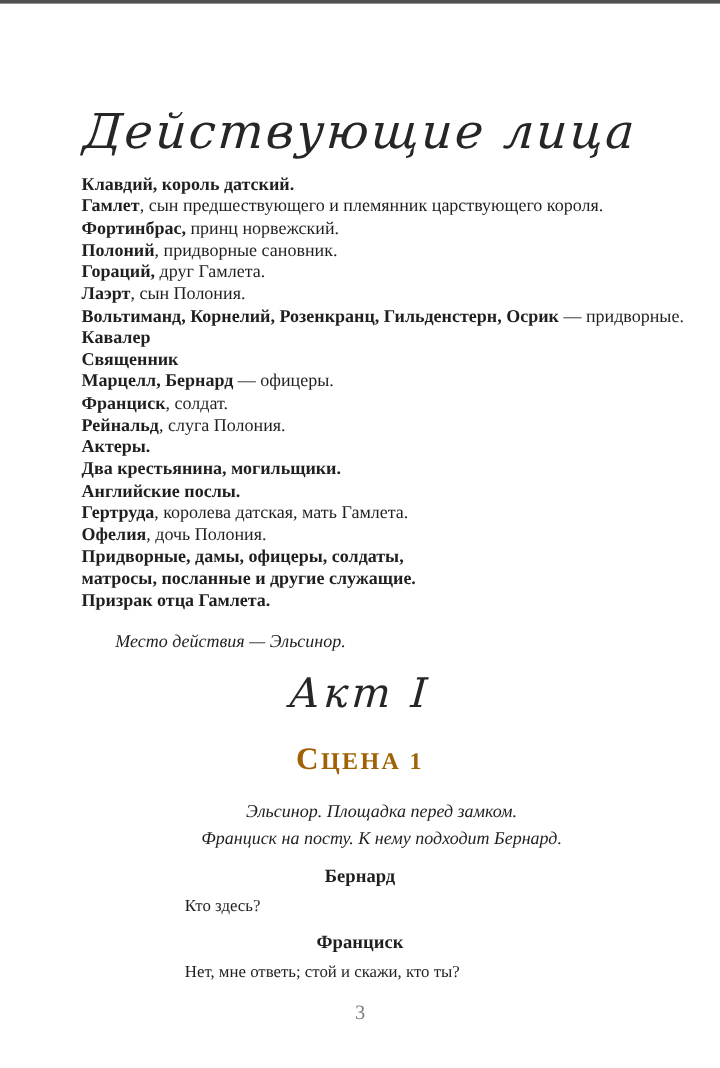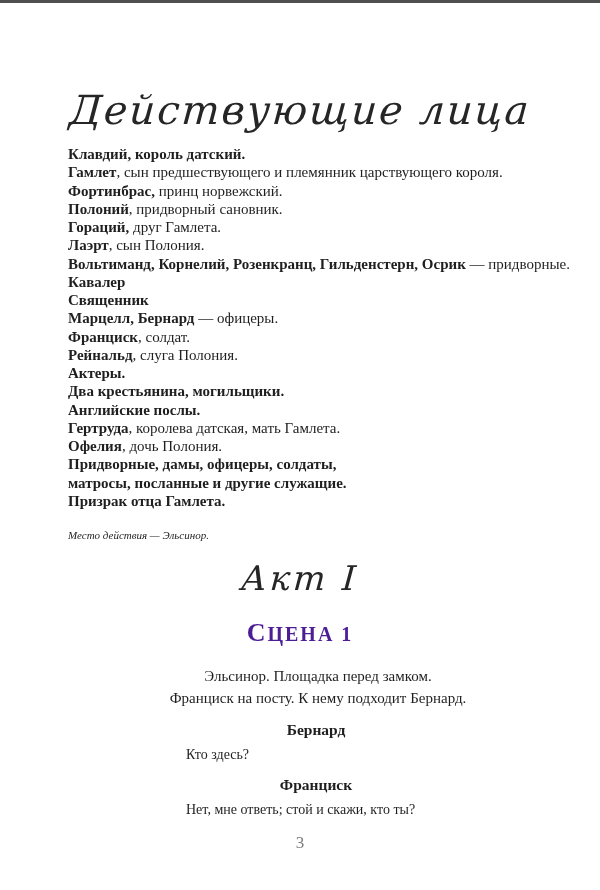--- a/index.html
+++ b/index.html
@@ -29,54 +29,55 @@
   }
   .cast-list {
     margin: 12px 20px 16px 68px;
     font-size: 15px;
     line-height: 18.25px;
   }
   .cast-line { white-space: nowrap; }
   .cast-name { font-weight: bold; }
   .cast-desc { font-weight: normal; }
   .location-note {
-    margin: 0 20px 0 68px;
-    font-size: 11px;
+    margin: 0 20px 0 96px;
+    font-size: 15px;
     line-height: 18.25px;
     font-style: italic;
   }
   .act-title {
     margin-top: 14px;
     text-align: center;
     font-family: "DejaVu Serif", serif;
     font-style: italic;
     font-size: 34px;
     line-height: 40px;
     letter-spacing: 3px;
     transform: skewX(-4deg);
     color: #262626;
   }
   .scene-heading {
     margin-top: 22px;
     text-align: center;
     font-weight: bold;
     line-height: 26px;
     letter-spacing: 2px;
-    color: #4c1d95;
+    color: #a16207;
   }
   .scene-first { font-size: 26px; }
   .scene-rest  { font-size: 20px; }
   .stage-directions {
     margin-top: 16px;
     text-align: center;
+    font-style: italic;
     font-size: 15px;
     line-height: 22px;
     padding-left: 36px;
   }
-  .dialogue-block { margin-top: 11px; padding-left: 32px; }
+  .dialogue-block { margin-top: 11px; }
   .speaker {
     text-align: center;
     font-weight: bold;
     font-size: 15.5px;
     line-height: 19px;
   }
   .dialogue-line {
     margin-top: 6px;
     padding-left: 154px;
     font-size: 14px;
@@ -105,21 +106,21 @@
 
     <div class="cast-line">
       <span class="cast-name">Гамлет</span><span class="cast-desc">, сын предшествующего и племянник царствующего короля.</span>
     </div>
 
     <div class="cast-line">
       <span class="cast-name">Фортинбрас,</span><span class="cast-desc"> принц норвежский.</span>
     </div>
 
     <div class="cast-line">
-      <span class="cast-name">Полоний</span><span class="cast-desc">, придворный сановник.</span>
+      <span class="cast-name">Полоний</span><span class="cast-desc">, придворные сановник.</span>
     </div>
 
     <div class="cast-line">
       <span class="cast-name">Гораций,</span><span class="cast-desc"> друг Гамлета.</span>
     </div>
 
     <div class="cast-line">
       <span class="cast-name">Лаэрт</span><span class="cast-desc">, сын Полония.</span>
     </div>
 

